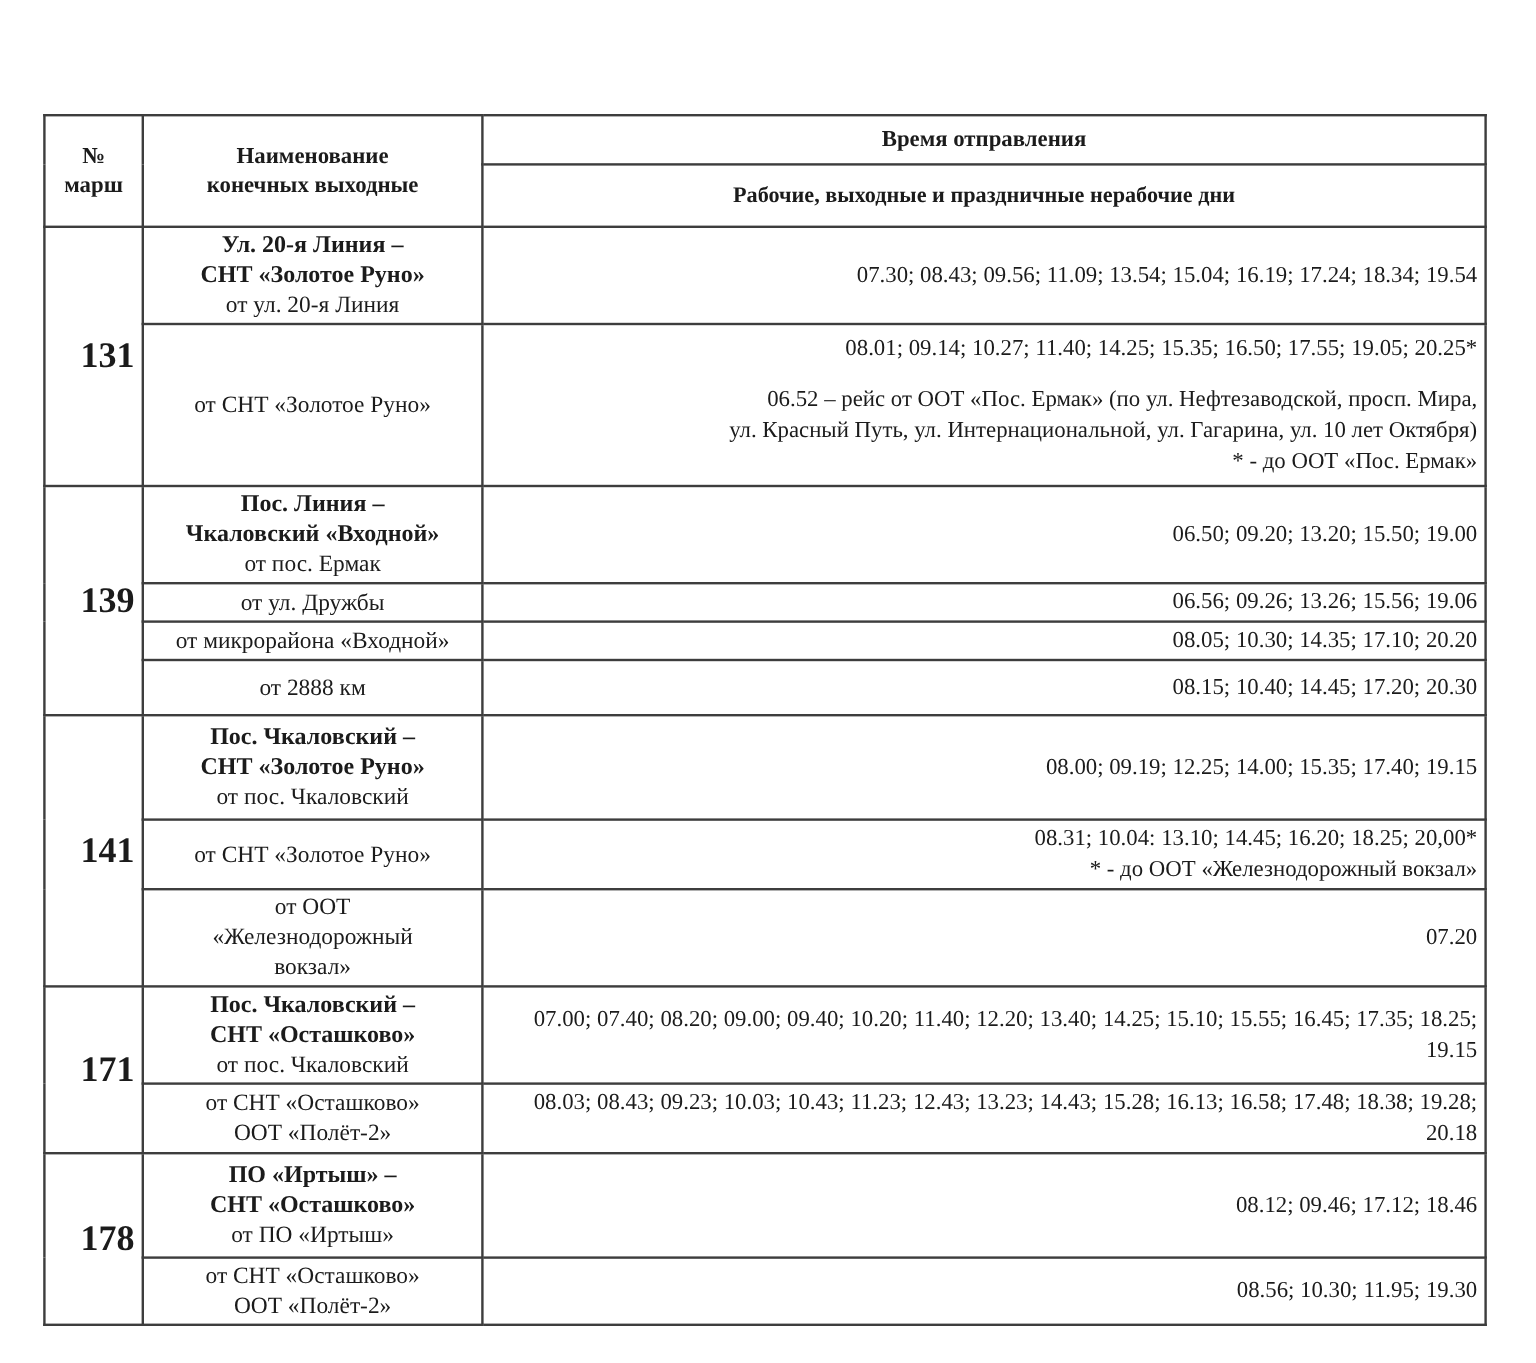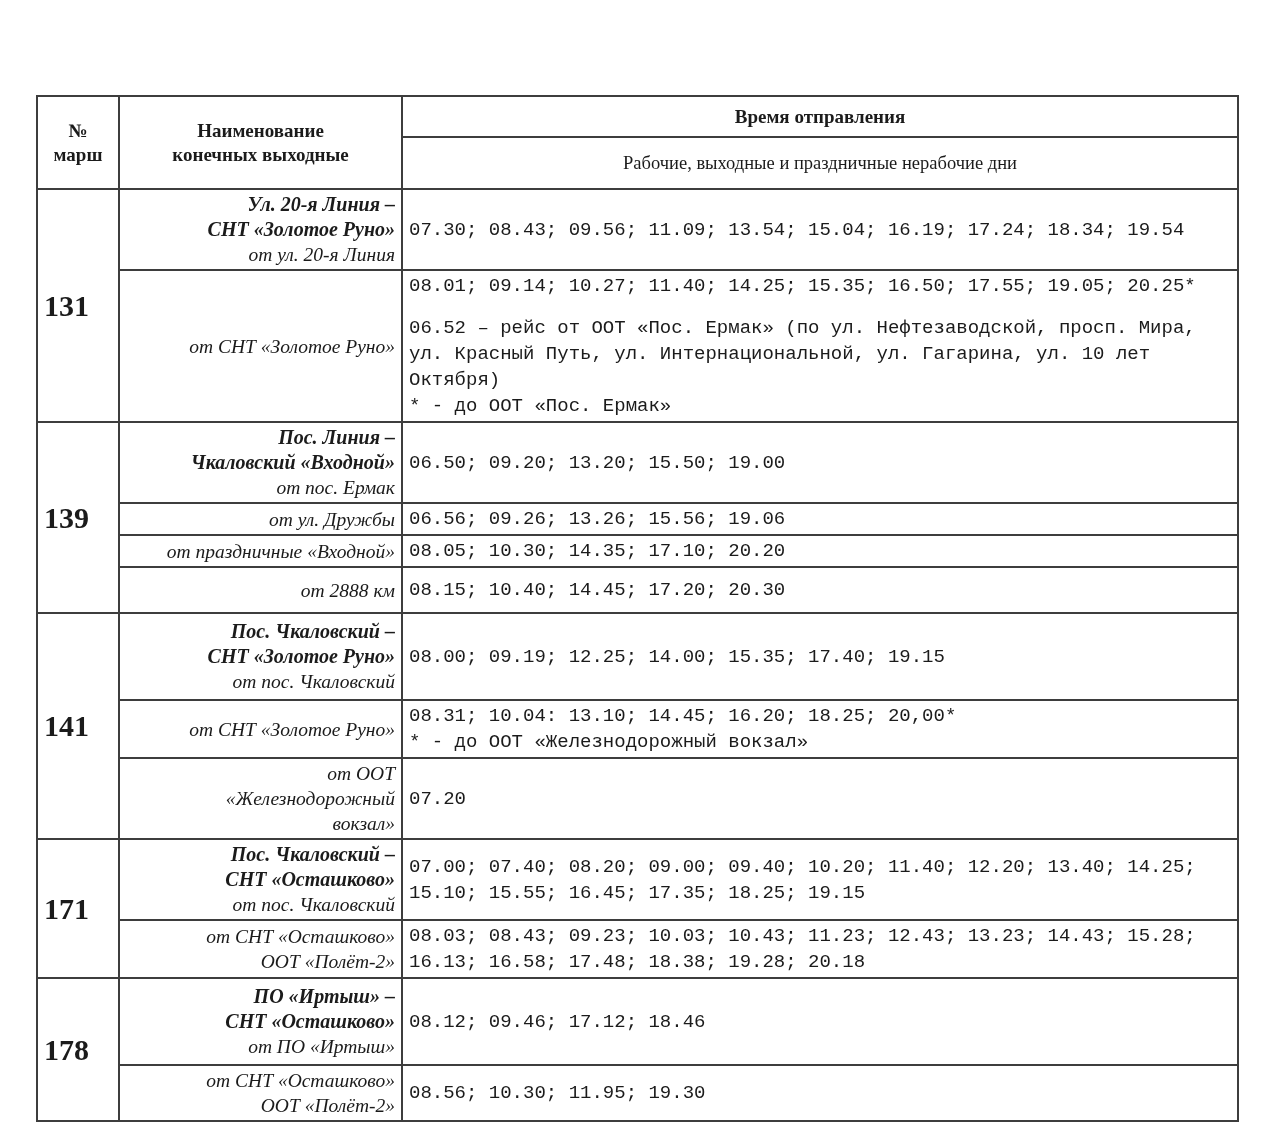--- a/index.html
+++ b/index.html
@@ -31,45 +31,43 @@
     vertical-align: middle;
     overflow: hidden;
   }
   th.hdr {
     font-weight: bold;
     font-size: 19px;
     text-align: center;
     line-height: 1.25;
   }
   th.hdr-days {
-    font-weight: normal;
+    font-weight: bold;
     font-size: 18.5px;
     text-align: center;
   }
   td.route-num {
     font-weight: bold;
     font-size: 30px;
-    text-align: left;
+    text-align: right;
   }
   td.name-cell {
     font-size: 19.5px;
-    text-align: right;
+    text-align: center;
     padding-left: 9px;
     line-height: 25px;
-    font-style: italic;
   }
   td.name-cell .title {
     font-weight: bold;
     font-size: 20px;
   }
   td.times-cell {
     font-size: 19px;
-    text-align: left;
+    text-align: right;
     line-height: 26px;
-    font-family: Liberation Mono, monospace;
   }
   .times-first {
     margin-bottom: 16px;
   }
 </style>
 </head>
 <body>
 
 <div class="sheet">
   <table class="schedule">
@@ -122,21 +120,21 @@
           <div class="title">Чкаловский «Входной»</div>
           <div>от пос. Ермак</div>
         </td>
         <td class="times-cell">06.50; 09.20; 13.20; 15.50; 19.00</td>
       </tr>
       <tr>
         <td class="name-cell" style="height:23px">от ул. Дружбы</td>
         <td class="times-cell">06.56; 09.26; 13.26; 15.56; 19.06</td>
       </tr>
       <tr>
-        <td class="name-cell" style="height:23px">от праздничные «Входной»</td>
+        <td class="name-cell" style="height:23px">от микрорайона «Входной»</td>
         <td class="times-cell">08.05; 10.30; 14.35; 17.10; 20.20</td>
       </tr>
       <tr>
         <td class="name-cell" style="height:40px">от 2888 км</td>
         <td class="times-cell">08.15; 10.40; 14.45; 17.20; 20.30</td>
       </tr>
 
       <tr>
         <td class="route-num" rowspan="3">141</td>
         <td class="name-cell" style="height:81px">

